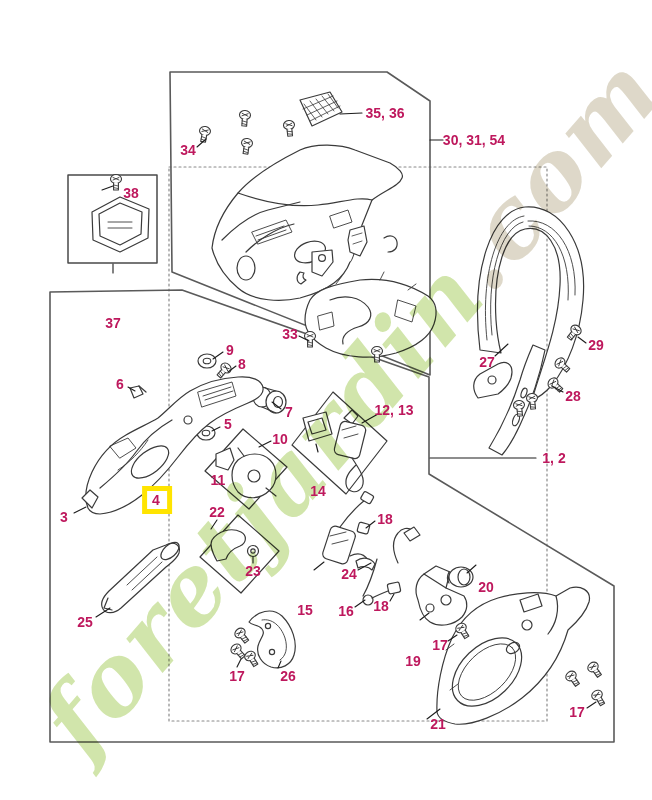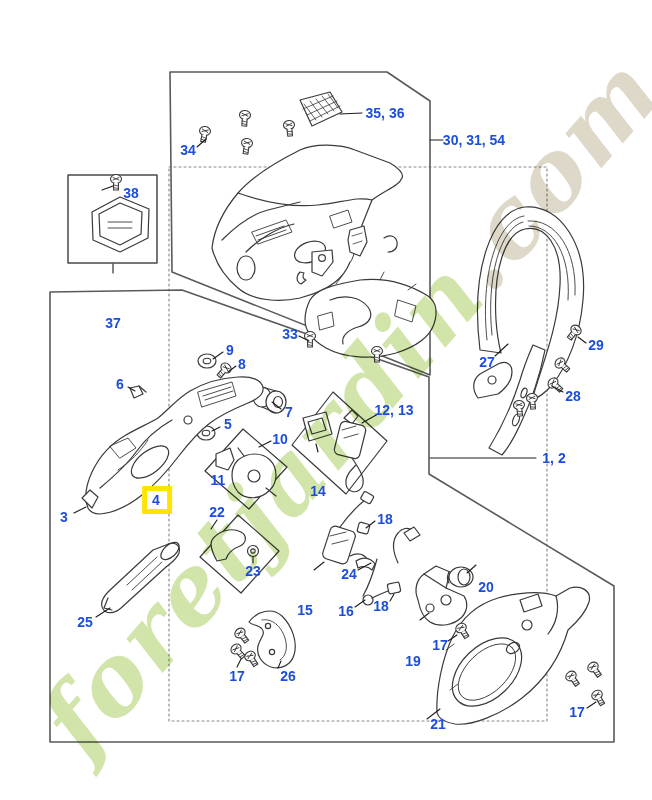--- a/index.html
+++ b/index.html
@@ -9,21 +9,21 @@
   
   #watermark{position:absolute;left:18px;top:702px;width:780px;
              transform:rotate(-49deg);transform-origin:0 0;
              font-family:"DejaVu Serif", serif;font-style:italic;font-weight:bold;
              font-size:96px;letter-spacing:3px;white-space:nowrap;
              opacity:.8;mix-blend-mode:multiply;pointer-events:none;}
   #watermark .wm-main{color:#c6df96;}
   #watermark .wm-suffix{color:#d6cfbc;}
   
   .part-label{position:absolute;transform:translate(-50%,-50%);
-              font-size:14px;font-weight:bold;color:#1d4ed8;white-space:nowrap;
+              font-size:14px;font-weight:bold;color:#be185d;white-space:nowrap;
               line-height:1;cursor:pointer;text-align:center;}
   .part-label.hl{border:5px solid #ffe400;background:#fff;padding:2px 7px 2px 5px;}
   #labels{position:absolute;left:0;top:0;width:652px;height:800px;}
 </style>
 </head>
 <body>
 
 <div id="stage">
 
   <svg id="art" width="652" height="800" viewBox="0 0 652 800" stroke-linejoin="round" stroke-linecap="round">

